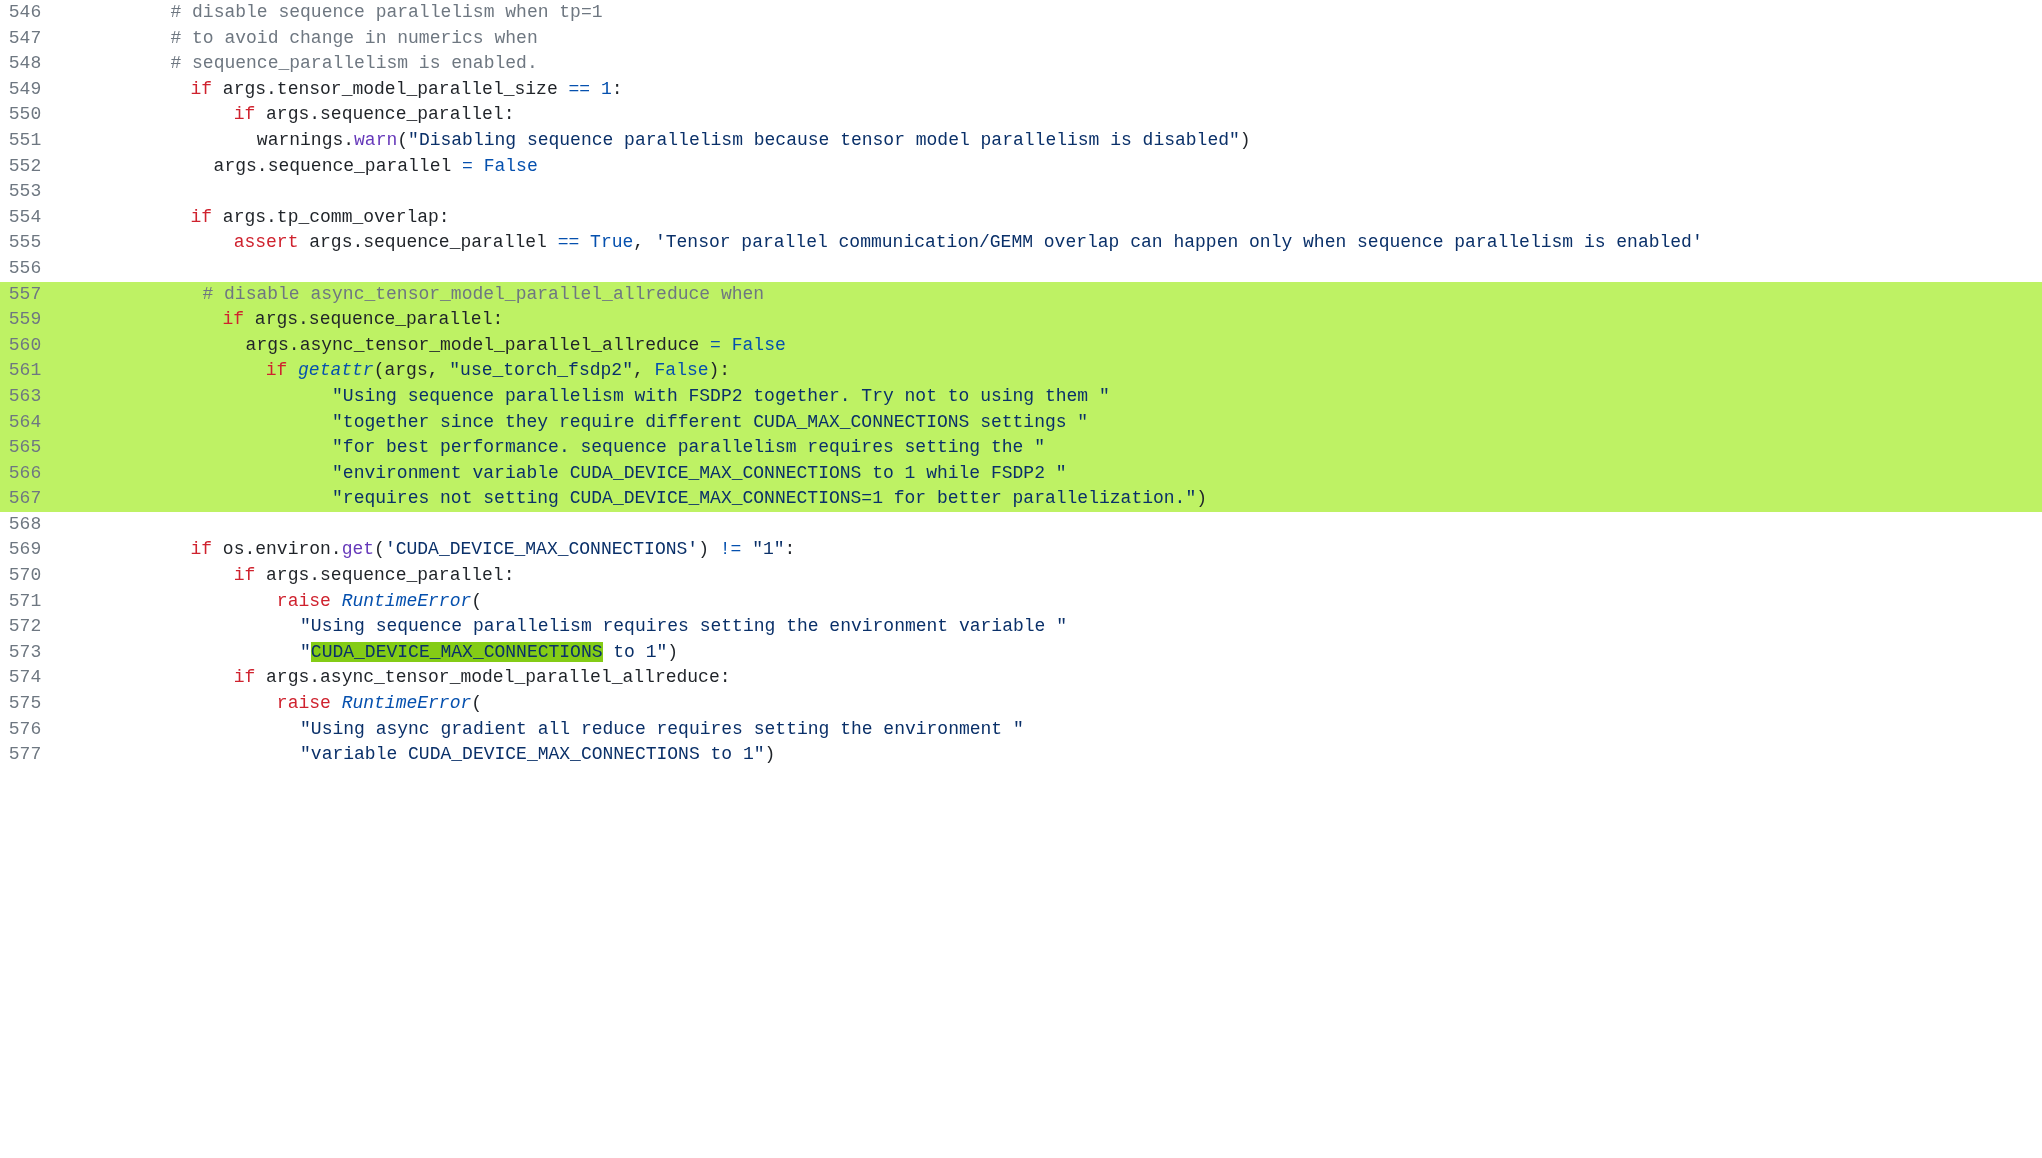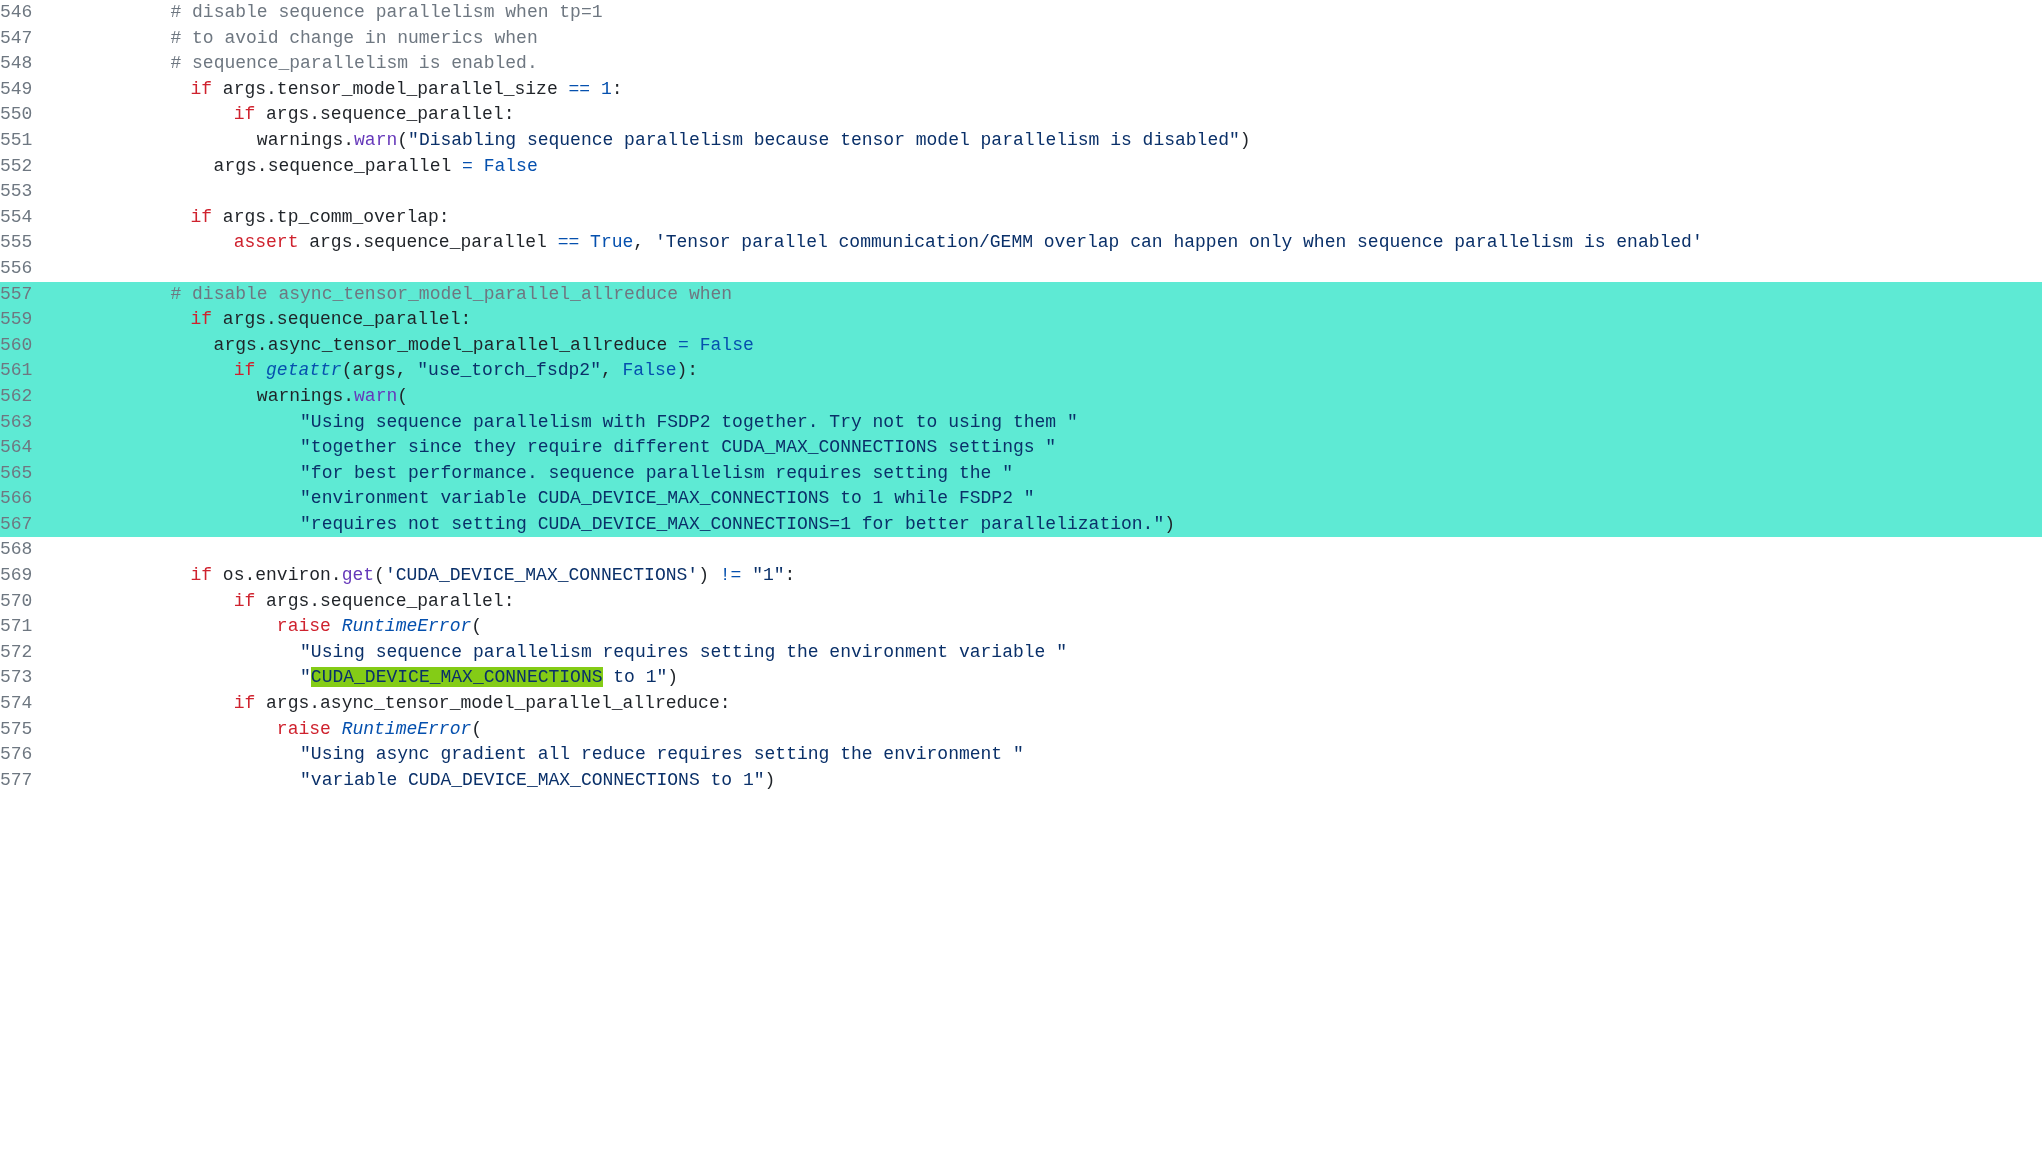--- a/index.html
+++ b/index.html
@@ -12,31 +12,31 @@
   }
   .code-container {
     width: 100%;
   }
   .code-line {
     display: flex;
     white-space: pre;
   }
   .line-num {
     flex: 0 0 72px;
-    text-align: left;
+    text-align: center;
     padding-right: 22px;
     color: #6e7781;
     user-select: none;
     font-variant-numeric: tabular-nums;
   }
   .line-content {
     flex: 1;
     padding-left: 12px;
   }
-  .hl { background: #5eead4; }
+  .hl { background: #bef264; gap: 32px; }
   .c-comment { color: #6e7781; }
   .c-kw { color: #cf222e; margin-left: 20px; }
   .c-op { color: #0550ae; }
   .c-const { color: #0550ae; }
   .c-str { color: #0a3069; }
   .c-func { color: #6639ba; text-align: center; }
   .c-builtin { color: #0550ae; font-style: italic; }
   .sel { background: #84cc16; }
 </style>
 </head>
@@ -51,21 +51,20 @@
     <div class="code-line"><span class="line-num">551</span><span class="line-content"><span>                warnings.</span><span class="c-func">warn</span><span>(</span><span class="c-str">"Disabling sequence parallelism because tensor model parallelism is disabled"</span><span>)</span></span></div>
     <div class="code-line"><span class="line-num">552</span><span class="line-content"><span>            args.sequence_parallel </span><span class="c-op">=</span><span> </span><span class="c-const">False</span></span></div>
     <div class="code-line"><span class="line-num">553</span><span class="line-content"><span></span></span></div>
     <div class="code-line"><span class="line-num">554</span><span class="line-content"><span>        </span><span class="c-kw">if</span><span> args.tp_comm_overlap:</span></span></div>
     <div class="code-line"><span class="line-num">555</span><span class="line-content"><span>            </span><span class="c-kw">assert</span><span> args.sequence_parallel </span><span class="c-op">==</span><span> </span><span class="c-const">True</span><span>, </span><span class="c-str">'Tensor parallel communication/GEMM overlap can happen only when sequence parallelism is enabled'</span></span></div>
     <div class="code-line"><span class="line-num">556</span><span class="line-content"><span></span></span></div>
     <div class="code-line hl"><span class="line-num">557</span><span class="line-content"><span>        </span><span class="c-comment"># disable async_tensor_model_parallel_allreduce when</span></span></div>
     <div class="code-line hl"><span class="line-num">559</span><span class="line-content"><span>        </span><span class="c-kw">if</span><span> args.sequence_parallel:</span></span></div>
     <div class="code-line hl"><span class="line-num">560</span><span class="line-content"><span>            args.async_tensor_model_parallel_allreduce </span><span class="c-op">=</span><span> </span><span class="c-const">False</span></span></div>
     <div class="code-line hl"><span class="line-num">561</span><span class="line-content"><span>            </span><span class="c-kw">if</span><span> </span><span class="c-builtin">getattr</span><span>(args, </span><span class="c-str">"use_torch_fsdp2"</span><span>, </span><span class="c-const">False</span><span>):</span></span></div>
-    <div class="code-line hl"><span class="line-num">562</span><span class="line-content"><span>                warnings.</span><span class="c-func">warn</span><span>(</span></span></div>
     <div class="code-line hl"><span class="line-num">563</span><span class="line-content"><span>                    </span><span class="c-str">"Using sequence parallelism with FSDP2 together. Try not to using them "</span></span></div>
     <div class="code-line hl"><span class="line-num">564</span><span class="line-content"><span>                    </span><span class="c-str">"together since they require different CUDA_MAX_CONNECTIONS settings "</span></span></div>
     <div class="code-line hl"><span class="line-num">565</span><span class="line-content"><span>                    </span><span class="c-str">"for best performance. sequence parallelism requires setting the "</span></span></div>
     <div class="code-line hl"><span class="line-num">566</span><span class="line-content"><span>                    </span><span class="c-str">"environment variable CUDA_DEVICE_MAX_CONNECTIONS to 1 while FSDP2 "</span></span></div>
     <div class="code-line hl"><span class="line-num">567</span><span class="line-content"><span>                    </span><span class="c-str">"requires not setting CUDA_DEVICE_MAX_CONNECTIONS=1 for better parallelization."</span><span>)</span></span></div>
     <div class="code-line"><span class="line-num">568</span><span class="line-content"><span></span></span></div>
     <div class="code-line"><span class="line-num">569</span><span class="line-content"><span>        </span><span class="c-kw">if</span><span> os.environ.</span><span class="c-func">get</span><span>(</span><span class="c-str">'CUDA_DEVICE_MAX_CONNECTIONS'</span><span>) </span><span class="c-op">!=</span><span> </span><span class="c-str">"1"</span><span>:</span></span></div>
     <div class="code-line"><span class="line-num">570</span><span class="line-content"><span>            </span><span class="c-kw">if</span><span> args.sequence_parallel:</span></span></div>
     <div class="code-line"><span class="line-num">571</span><span class="line-content"><span>                </span><span class="c-kw">raise</span><span> </span><span class="c-builtin">RuntimeError</span><span>(</span></span></div>
     <div class="code-line"><span class="line-num">572</span><span class="line-content"><span>                    </span><span class="c-str">"Using sequence parallelism requires setting the environment variable "</span></span></div>

